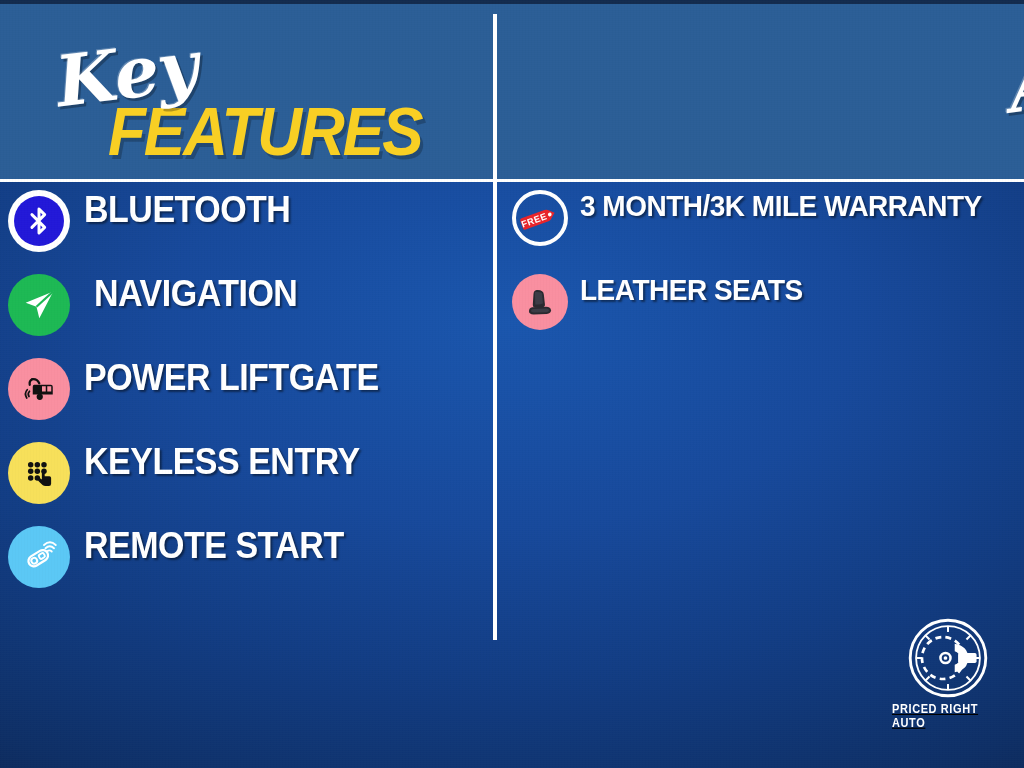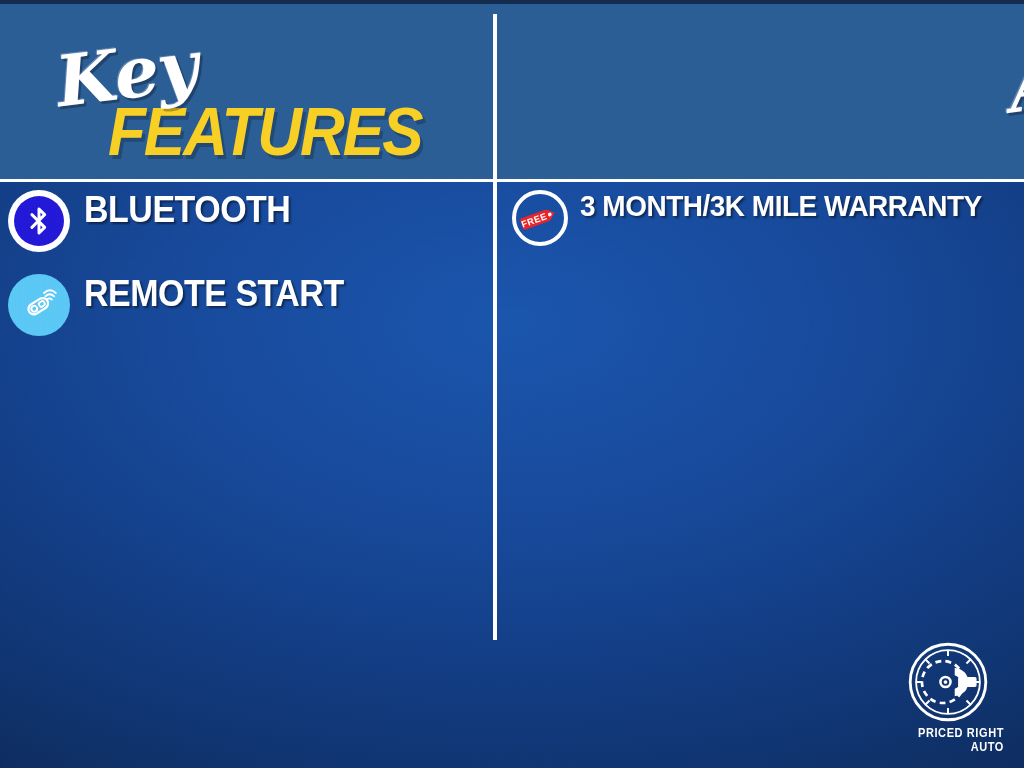--- a/index.html
+++ b/index.html
@@ -150,24 +150,25 @@
   #col-right .feature-label {
     font-size: 28px;
     margin-left: 12px;
   }
   .feature-label.indent { margin-left: 24px; }
 
   
   #logo {
     position: absolute;
     left: 892px;
-    top: 640px;
+    top: 616px;
     width: 112px;
-    text-align: right;
+    text-align: left;
     z-index: 5;
+    text-decoration: underline;
   }
   #logo-mark { display:block; margin: 0 auto; }
   #logo-text {
     color: #ffffff;
     font-weight: bold;
     font-size: 11px;
     letter-spacing: .6px;
     margin-top: 3px;
     transform: scaleY(1.15);
   }
@@ -196,24 +197,69 @@
       <div class="icon-wrap">
         <div class="icon-circle" style="background:#ffffff"></div>
         <div class="icon-circle" style="background:#2218d8; inset:6px"></div>
         <svg width="34" height="34" viewBox="0 0 24 24">
           <path d="M7 7.5 L16 16.5 L12 20.5 L12 3.5 L16 7.5 L7 16.5" fill="none" stroke="#ffffff" stroke-width="2.1" stroke-linecap="round" stroke-linejoin="round"></path>
         </svg>
       </div>
       <div class="feature-label">BLUETOOTH</div>
     </div>
 
-
-
-
-
+    <div class="row">
+      <div class="icon-wrap">
+        <div class="icon-circle" style="background:#1db954"></div>
+        <svg width="38" height="38" viewBox="0 0 24 24">
+          <path d="M21 3.4 L3.6 10.6 L10.4 13.1 L12.2 20.4 Z" fill="#ffffff"></path>
+          <path d="M10.4 13.1 L21 3.4" stroke="#1db954" stroke-width="1.3" fill="none"></path>
+        </svg>
+      </div>
+      <div class="feature-label indent">NAVIGATION</div>
+    </div>
+
+
+
+    <div class="row">
+      <div class="icon-wrap">
+        <div class="icon-circle" style="background:#f98fa0"></div>
+        <svg width="40" height="40" viewBox="0 0 32 32">
+          <path d="M10.5 8.2 Q8.0 9.6 8.6 12.6" fill="none" stroke="#111111" stroke-width="1.8" stroke-linecap="round"></path>
+          <path d="M10.5 8.2 Q14.5 7.6 16.2 11.4" fill="none" stroke="#111111" stroke-width="1.8" stroke-linecap="round"></path>
+          <path d="M12.2 12.6 L25.4 12.6 Q27 12.6 27 14.2 L27 20.4 L11 20.4 L11 14.2 Q11 12.6 12.2 12.6 Z" fill="#111111"></path>
+          <rect x="18.4" y="13.8" width="3.0" height="4.2" fill="#f98fa0"></rect>
+          <rect x="22.6" y="13.8" width="3.2" height="4.2" fill="#f98fa0"></rect>
+          <circle cx="16.6" cy="22.2" r="2.5" fill="#111111"></circle>
+          <path d="M8.4 17.8 Q6.6 19.6 8.0 22.0" fill="none" stroke="#111111" stroke-width="1.4" stroke-linecap="round"></path>
+          <path d="M6.6 16.6 Q4.0 19.4 6.2 23.2" fill="none" stroke="#111111" stroke-width="1.4" stroke-linecap="round"></path>
+        </svg>
+      </div>
+      <div class="feature-label">POWER LIFTGATE</div>
+    </div>
+
+    <div class="row">
+      <div class="icon-wrap">
+        <div class="icon-circle" style="background:#f7e05a"></div>
+        <svg width="38" height="38" viewBox="0 0 32 32">
+          <g fill="#111111">
+            <circle cx="9" cy="9" r="2.3"></circle>
+              <circle cx="14.6" cy="9" r="2.3"></circle>
+              <circle cx="20.2" cy="9" r="2.3"></circle>
+            <circle cx="9" cy="14.6" r="2.3"></circle>
+              <circle cx="14.6" cy="14.6" r="2.3"></circle>
+              <circle cx="20.2" cy="14.6" r="2.3"></circle>
+            <circle cx="9" cy="20.2" r="2.3"></circle>
+              <circle cx="14.6" cy="20.2" r="2.3"></circle>
+          </g>
+          <path d="M19.6 13.4 Q18.4 13.4 18.4 14.8 L18.4 21.4 L17.2 20.6 Q15.6 19.8 15.2 21.2 Q14.9 22.3 16.1 23.3 L19.0 26.0 Q20.0 26.9 21.6 26.9 L24.4 26.9 Q26.2 26.9 26.2 25.0 L26.2 20.2 Q26.2 18.8 24.8 18.8 L20.8 18.8 L20.8 14.8 Q20.8 13.4 19.6 13.4 Z" fill="#111111"></path>
+        </svg>
+      </div>
+      <div class="feature-label">KEYLESS ENTRY</div>
+    </div>
 
     <div class="row">
       <div class="icon-wrap">
         <div class="icon-circle" style="background:#5bc8f5"></div>
         <svg width="40" height="40" viewBox="0 0 32 32">
           <g transform="rotate(-32 16 16)">
             <rect x="6.5" y="12.2" width="17" height="8.6" rx="4.3" fill="none" stroke="#ffffff" stroke-width="1.8"></rect>
             <circle cx="11.2" cy="16.5" r="2.3" fill="none" stroke="#ffffff" stroke-width="1.6"></circle>
             <rect x="16.2" y="14.6" width="4.4" height="3.8" rx="1.2" fill="none" stroke="#ffffff" stroke-width="1.5"></rect>
           </g>
@@ -237,20 +283,32 @@
             <path d="M6 15.2 L25.5 15.2 Q27.6 15.2 28.9 16.9 L32.4 20 L28.9 23.1 Q27.6 24.8 25.5 24.8 L6 24.8 Q4.4 24.8 4.4 23.2 L4.4 16.8 Q4.4 15.2 6 15.2 Z" fill="#e8252b"></path>
             <circle cx="28.3" cy="20" r="1.5" fill="#ffffff"></circle>
             <text x="15" y="22.6" font-family="Liberation Sans, sans-serif" font-size="7.4" font-weight="bold" fill="#ffffff" text-anchor="middle" letter-spacing="0.4">FREE</text>
           </g>
         </svg>
       </div>
       <div class="feature-label">3 MONTH/3K MILE WARRANTY</div>
     </div>
 
 
+    <div class="row">
+      <div class="icon-wrap">
+        <div class="icon-circle" style="background:#f98fa0"></div>
+        <svg width="36" height="36" viewBox="0 0 32 32">
+          <path d="M13.0 5.4 Q19.0 5.0 19.4 9.4 L20.4 18.2 Q20.6 20.6 17.6 20.8 L12.2 21.0 Q9.6 21.0 9.6 18.4 L10.2 9.0 Q10.4 5.8 13.0 5.4 Z" fill="#2a2a30"></path>
+          <path d="M11.4 7.2 Q15.4 6.6 17.8 8.0 L18.6 17.4 Q16.0 18.6 11.8 18.2 Z" fill="#3c3c46"></path>
+          <path d="M9.0 20.6 L21.4 20.2 Q25.6 20.2 25.8 23.4 Q25.8 26.2 22.0 26.6 L10.2 27.0 Q6.2 27.0 6.2 24.2 Q6.2 21.0 9.0 20.6 Z" fill="#2a2a30"></path>
+          <path d="M10.0 22.2 L21.6 21.8 Q24.0 21.9 24.0 23.6 Q24.0 25.0 21.6 25.1 L10.2 25.4 Q8.0 25.3 8.0 23.8 Q8.0 22.3 10.0 22.2 Z" fill="#3c3c46"></path>
+        </svg>
+      </div>
+      <div class="feature-label">LEATHER SEATS</div>
+    </div>
 
   </div>
 
   <div id="logo">
     <svg id="logo-mark" width="84" height="84" viewBox="0 0 100 100">
       <circle cx="50" cy="50" r="45" fill="none" stroke="#ffffff" stroke-width="3.4"></circle>
       <circle cx="50" cy="50" r="38" fill="none" stroke="#ffffff" stroke-width="2.2"></circle>
       <g stroke="#ffffff" stroke-width="2.4">
         <line x1="50" y1="12" x2="50" y2="19"></line>
         <line x1="50" y1="81" x2="50" y2="88"></line>

